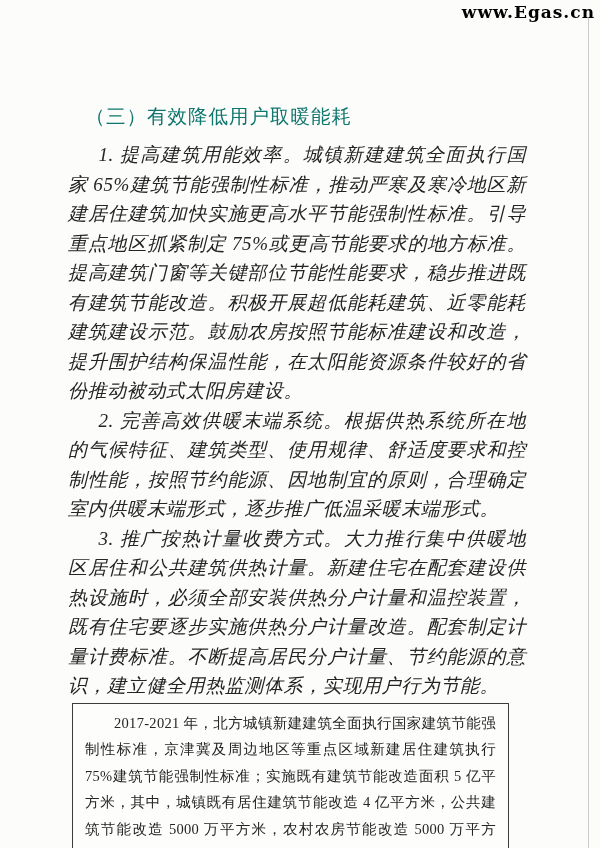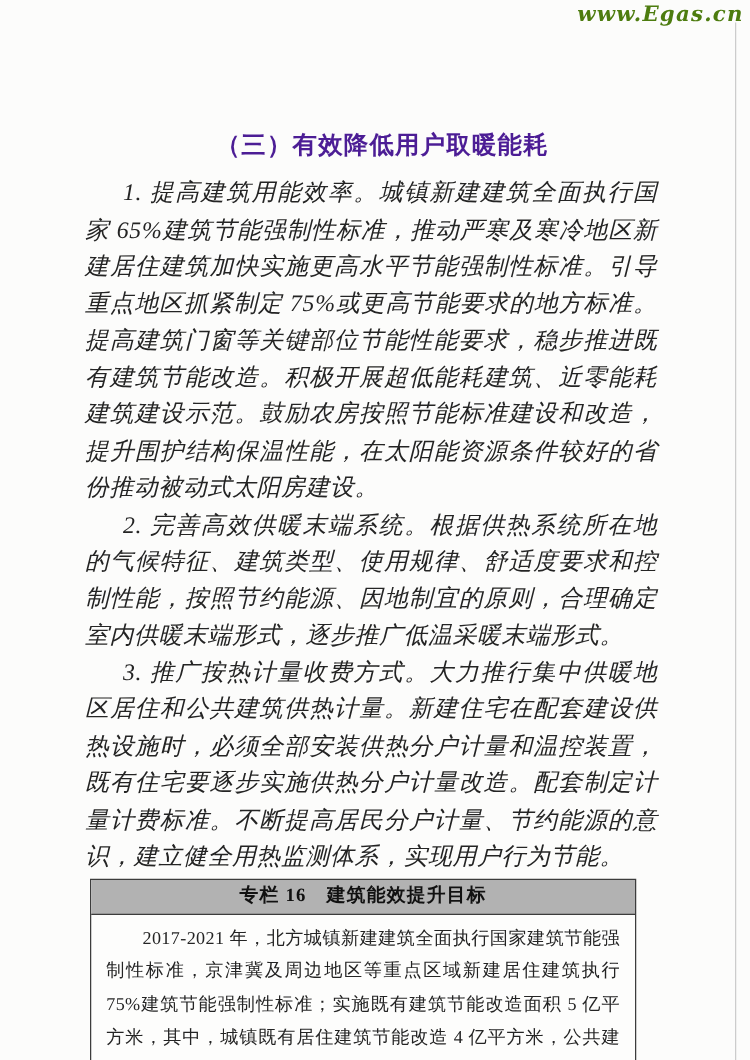--- a/index.html
+++ b/index.html
@@ -13,49 +13,47 @@
     width: 600px;
     height: 848px;
     background: #fcfcfb;
     overflow: hidden;
     color: #1f1f1f;
   }
   .watermark {
     position: absolute;
     top: 2px;
     right: 5px;
-    color: #4d7c0f;
+    color: #000000;
     font-family: "DejaVu Serif", serif;
-    font-style: italic;
     font-weight: bold;
     font-size: 17px;
     letter-spacing: 1px;
     white-space: nowrap;
   }
   .scan-line {
     position: absolute;
     left: 588px;
     top: 18px;
     bottom: 0;
     width: 1px;
     background: #cccccc;
   }
   .content {
     position: relative;
     padding: 102px 74px 0 68px;
   }
   .heading {
     font-size: 19.5px;
-    font-weight: bold;
-    color: #4c1d95;
+    font-weight: normal;
+    color: #0f766e;
     margin: 0 0 8px 0;
     line-height: 30px;
     text-indent: 0.9em;
     letter-spacing: 1px;
-    text-align: center;
   }
   .para {
     margin: 0;
     font-size: 19px;
     line-height: 29.5px;
     letter-spacing: 0.6px;
     text-align: justify;
     text-indent: 1.6em;
     color: #242424;
     font-style: italic;
@@ -96,18 +94,17 @@
   <div class="scan-line"></div>
 
   <div class="content">
     <h2 class="heading">（三）有效降低用户取暖能耗</h2>
 
     <p class="para">1. 提高建筑用能效率。城镇新建建筑全面执行国家 65%建筑节能强制性标准，推动严寒及寒冷地区新建居住建筑加快实施更高水平节能强制性标准。引导重点地区抓紧制定 75%或更高节能要求的地方标准。提高建筑门窗等关键部位节能性能要求，稳步推进既有建筑节能改造。积极开展超低能耗建筑、近零能耗建筑建设示范。鼓励农房按照节能标准建设和改造，提升围护结构保温性能，在太阳能资源条件较好的省份推动被动式太阳房建设。</p>
     <p class="para">2. 完善高效供暖末端系统。根据供热系统所在地的气候特征、建筑类型、使用规律、舒适度要求和控制性能，按照节约能源、因地制宜的原则，合理确定室内供暖末端形式，逐步推广低温采暖末端形式。</p>
     <p class="para">3. 推广按热计量收费方式。大力推行集中供暖地区居住和公共建筑供热计量。新建住宅在配套建设供热设施时，必须全部安装供热分户计量和温控装置，既有住宅要逐步实施供热分户计量改造。配套制定计量计费标准。不断提高居民分户计量、节约能源的意识，建立健全用热监测体系，实现用户行为节能。</p>
 
     <div class="callout">
-      <div class="callout-header">专栏 16　建筑能效提升目标</div>
       <div class="callout-body">2017-2021 年，北方城镇新建建筑全面执行国家建筑节能强制性标准，京津冀及周边地区等重点区域新建居住建筑执行 75%建筑节能强制性标准；实施既有建筑节能改造面积 5 亿平方米，其中，城镇既有居住建筑节能改造 4 亿平方米，公共建筑节能改造 5000 万平方米，农村农房节能改造 5000 万平方米。</div>
     </div>
 
   </div>
 </div>
 
 </body></html>

